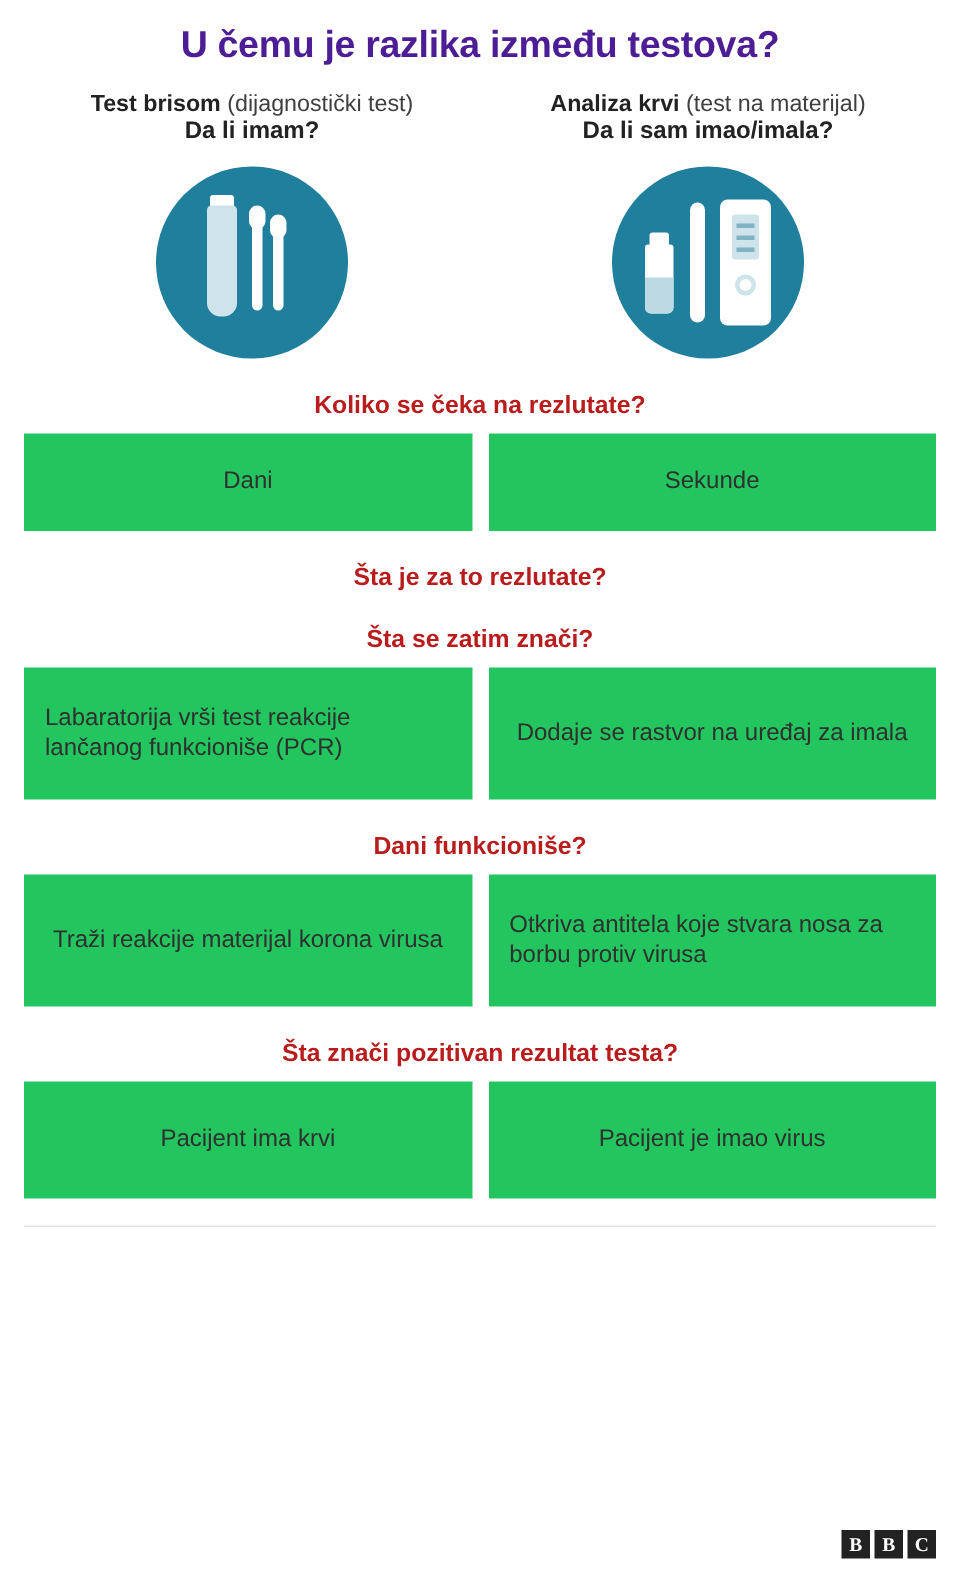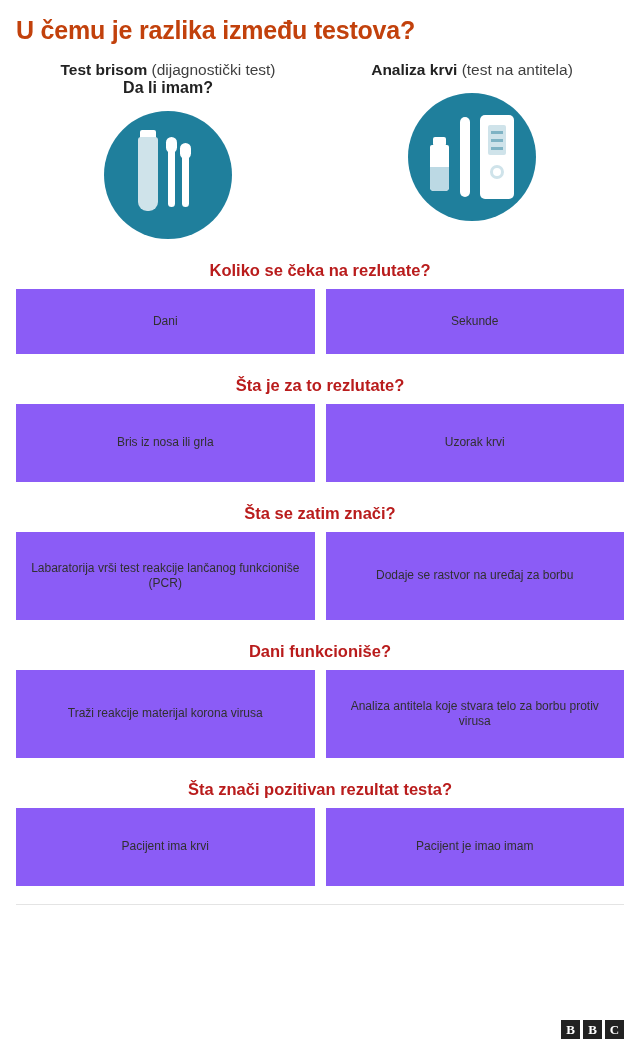--- a/index.html
+++ b/index.html
@@ -16,23 +16,24 @@
     overflow: hidden;
   }
   .page {
     width: 640px;
     height: 1047px;
     box-sizing: border-box;
     padding: 0 16px;
     position: relative;
   }
   .title {
+    text-align: center;
     font-size: 25px;
     font-weight: bold;
-    color: #c2410c;
+    color: #4c1d95;
     padding-top: 16px;
     letter-spacing: -0.2px;
   }
   .cols {
     display: flex;
     margin-top: 16px;
   }
   .col {
     width: 50%;
     text-align: center;
@@ -183,27 +184,26 @@
     color: #b91c1c;
     margin-top: 22px;
     margin-bottom: 9px;
   }
   .row {
     display: flex;
     gap: 11px;
   }
   .cell {
     width: 50%;
-    background: #8b5cf6;
+    background: #22c55e;
     box-sizing: border-box;
     display: flex;
     align-items: center;
     justify-content: center;
-    text-align: center;
-    font-size: 12px;
+    font-size: 16px;
     color: #303030;
     line-height: 1.28;
     padding: 10px 14px;
   }
   .h-sm { height: 65px; }
   .h-md { height: 78px; }
   .h-lg { height: 88px; }
   .hr {
     height: 1px;
     background: #e4e4e4;
@@ -249,22 +249,23 @@
           <div class="swab-tip swab-tip-a"></div>
           <div class="swab swab-a"></div>
           <div class="swab-tip swab-tip-b"></div>
           <div class="swab swab-b"></div>
         </div>
       </div>
     </div>
 
     <div class="col">
       <div class="col-head">
-        <b>Analiza krvi</b><span> (test na antitela)</span>
+        <b>Analiza krvi</b><span> (test na materijal)</span>
       </div>
+      <div class="col-sub">Da li sam imao/imala?</div>
       <div class="circle-wrap">
         <div class="circle">
           <div class="vial-cap"></div>
           <div class="vial"></div>
           <div class="vial-liquid"></div>
           <div class="lancet"></div>
           <div class="cassette"></div>
           <div class="cassette-window"></div>
           <div class="cassette-line cl1"></div>
           <div class="cassette-line cl2"></div>
@@ -275,41 +276,37 @@
     </div>
   </div>
 
   <div class="section-title">Koliko se čeka na rezlutate?</div>
   <div class="row">
     <div class="cell h-sm">Dani</div>
     <div class="cell h-sm">Sekunde</div>
   </div>
 
   <div class="section-title">Šta je za to rezlutate?</div>
-  <div class="row">
-    <div class="cell h-md">Bris iz nosa ili grla</div>
-    <div class="cell h-md">Uzorak krvi</div>
-  </div>
 
   <div class="section-title">Šta se zatim znači?</div>
   <div class="row">
     <div class="cell h-lg">Labaratorija vrši test reakcije lančanog funkcioniše (PCR)</div>
-    <div class="cell h-lg">Dodaje se rastvor na uređaj za borbu</div>
+    <div class="cell h-lg">Dodaje se rastvor na uređaj za imala</div>
   </div>
 
   <div class="section-title">Dani funkcioniše?</div>
   <div class="row">
     <div class="cell h-lg">Traži reakcije materijal korona virusa</div>
-    <div class="cell h-lg">Analiza antitela koje stvara telo za borbu protiv virusa</div>
+    <div class="cell h-lg">Otkriva antitela koje stvara nosa za borbu protiv virusa</div>
   </div>
 
   <div class="section-title">Šta znači pozitivan rezultat testa?</div>
   <div class="row">
     <div class="cell h-md">Pacijent ima krvi</div>
-    <div class="cell h-md">Pacijent je imao imam</div>
+    <div class="cell h-md">Pacijent je imao virus</div>
   </div>
 
   <div class="hr"></div>
 
   <div class="bbc-bar">
     <div class="bbc-box">B</div>
     <div class="bbc-box">B</div>
     <div class="bbc-box">C</div>
   </div>
 

